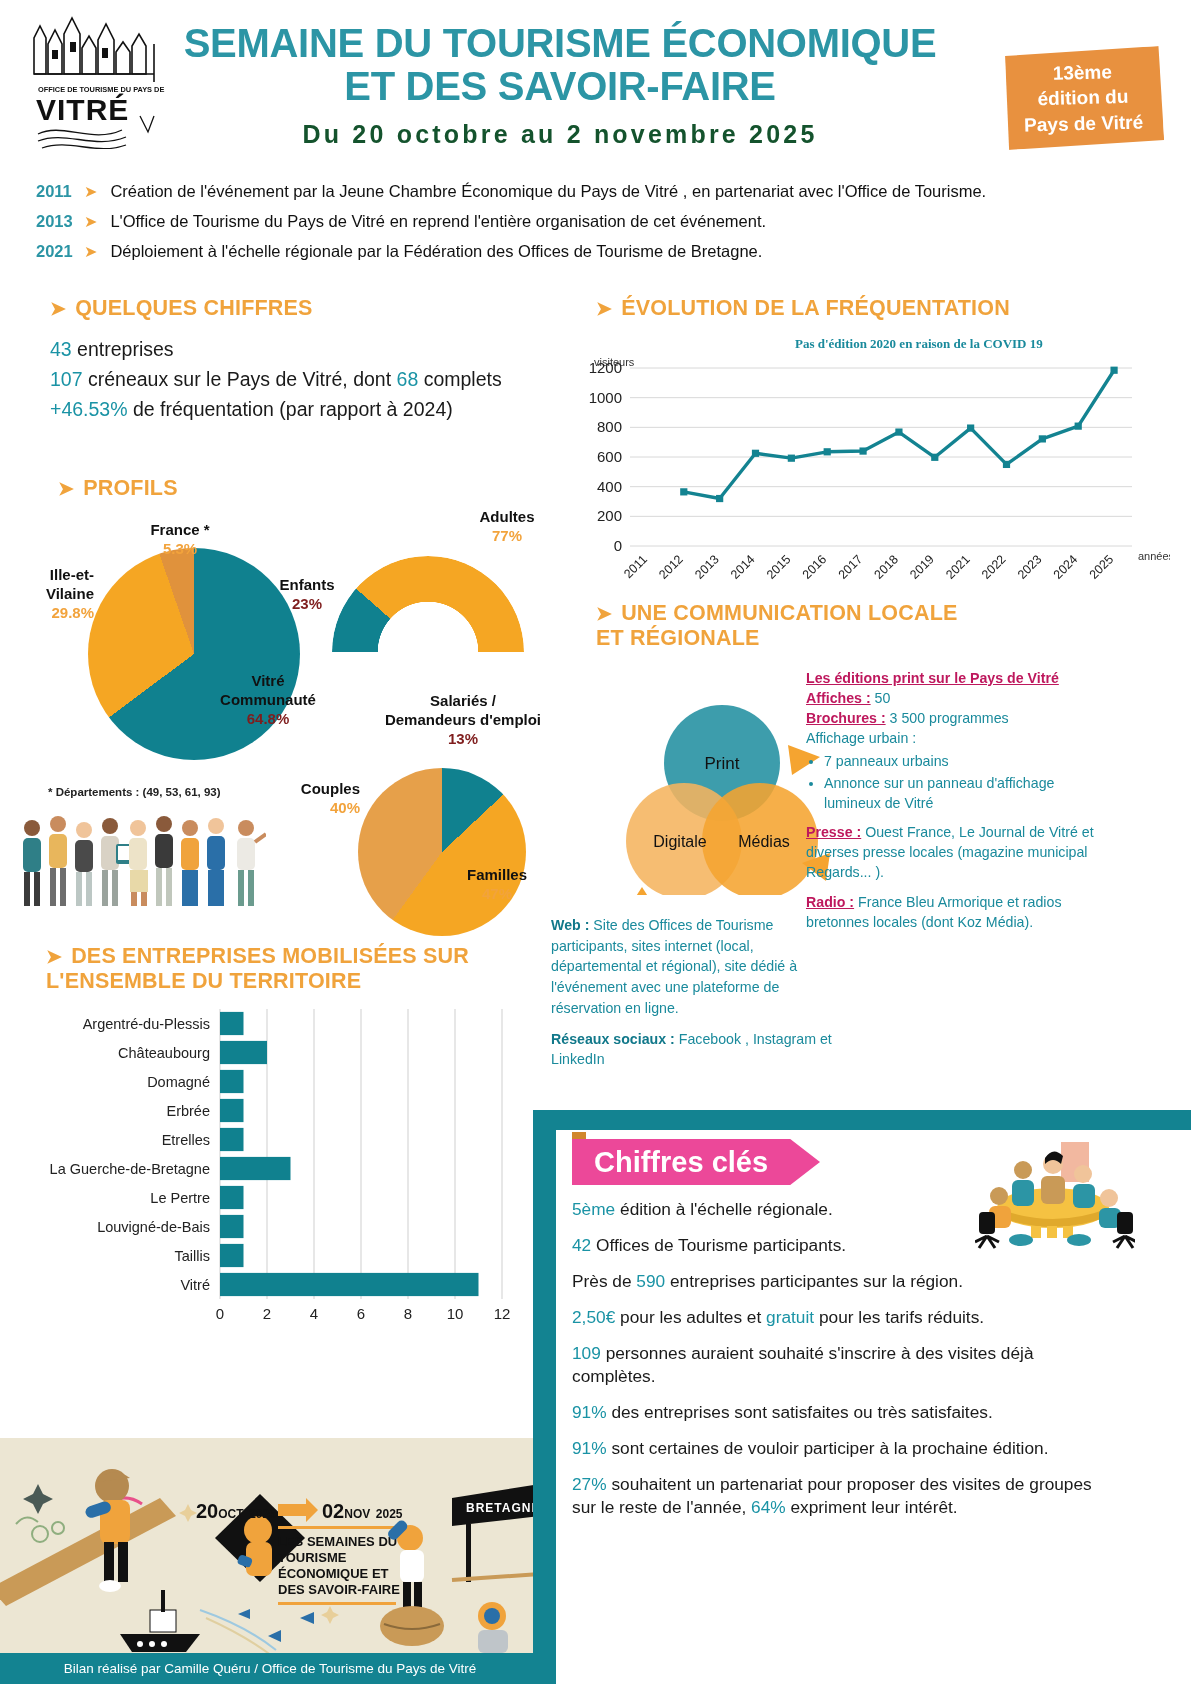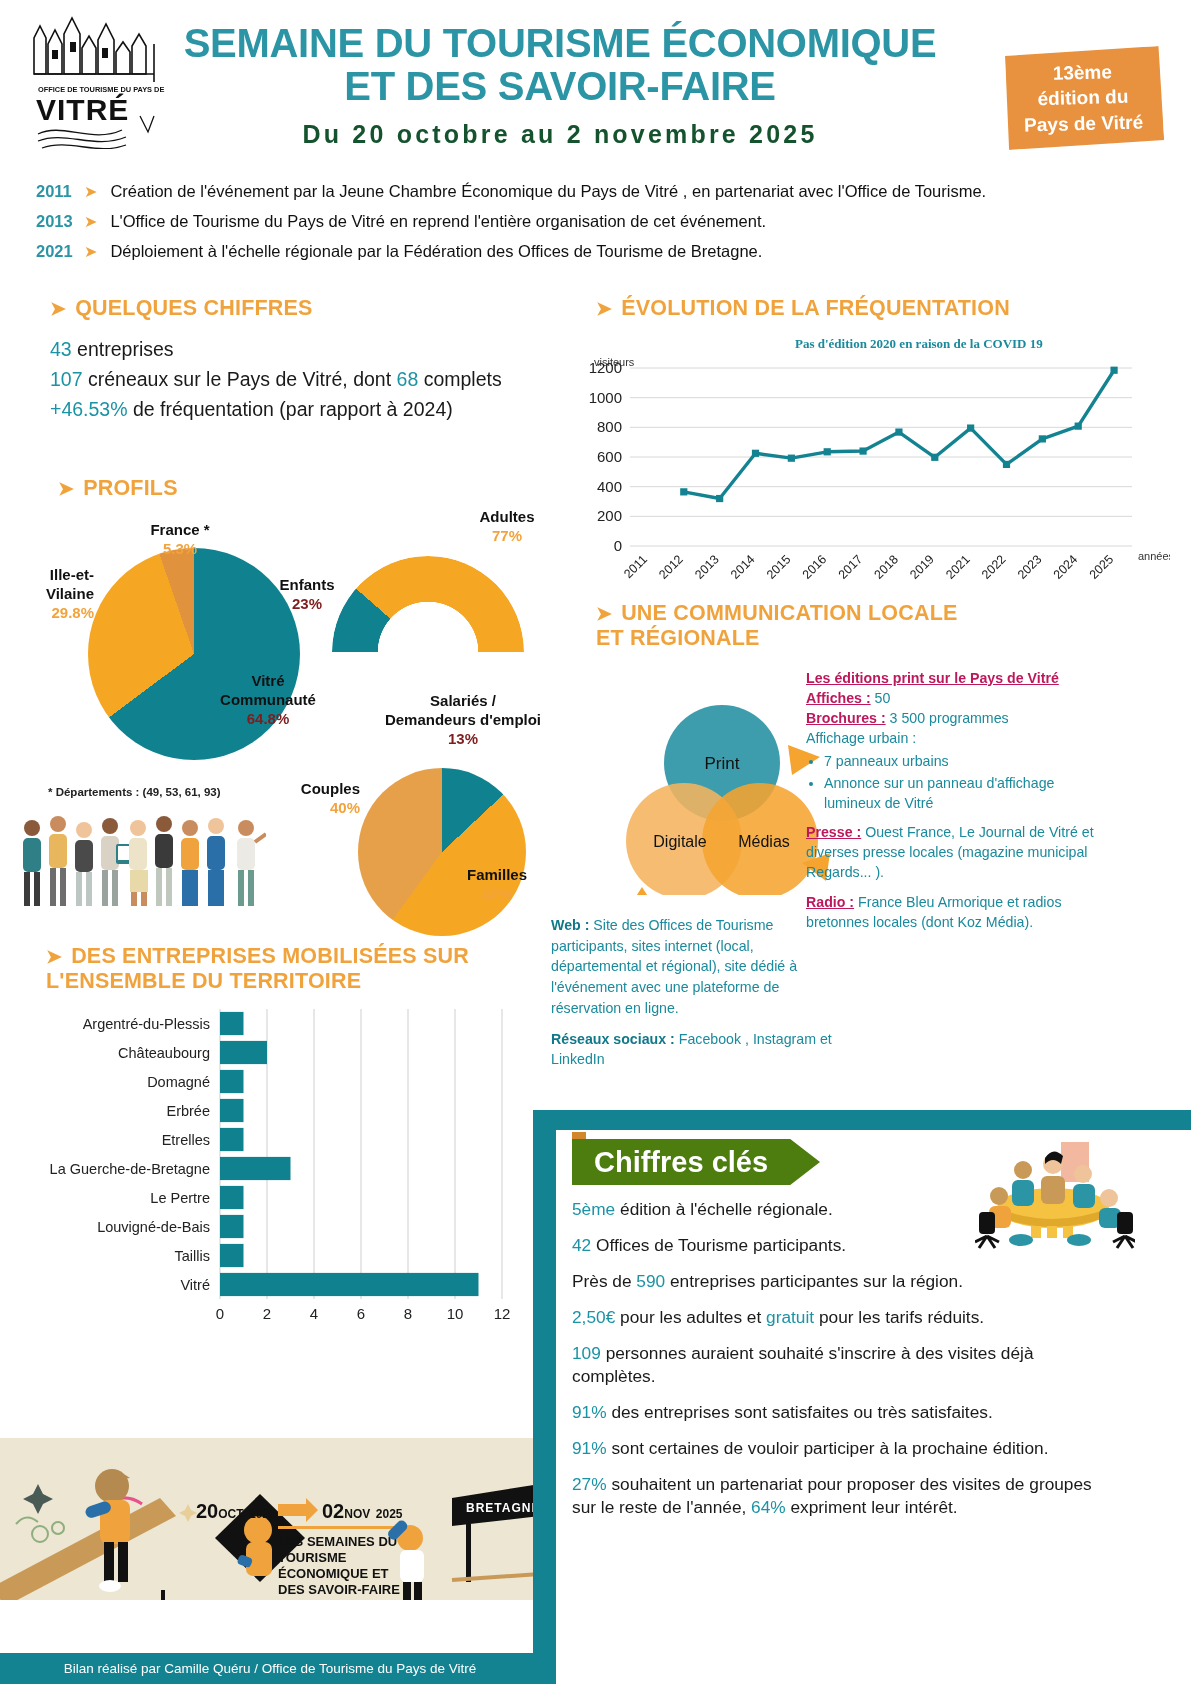--- a/index.html
+++ b/index.html
@@ -110,34 +110,34 @@
   .comm-left { position:absolute; left:551px; top:915px; width:290px;
     font-size:14.2px; line-height:1.46; color:#1a8a9c; }
   .comm-left b { color:#11788a; }
   .comm-left .comm-blk { margin-bottom:10px; }
 
   
   .bar-h { position:absolute; left:46px; top:944px; width:480px; }
   .bchart { position:absolute; left:10px; top:1003px; width:520px; height:330px; }
 
   
-  .bottomimg { position:absolute; left:0; top:1438px; width:540px; height:162px;
+  .bottomimg { position:absolute; left:0; top:1438px; width:540px; height:215px;
     background:#fca5a5; overflow:hidden; }
   .footerbar { position:absolute; left:0; top:1653px; width:540px; height:31px;
     background:#138391; color:#fff; font-size:13.5px; display:flex;
     align-items:center; justify-content:center; }
 
   
   .ckpanel { position:absolute; left:533px; top:1110px; width:658px; height:574px;
     background:#138391; }
   .ckinner { position:absolute; left:556px; top:1130px; width:635px; height:554px;
     background:#fff; }
   .ckbanner {
     position:absolute; left:572px; top:1139px; width:248px; height:46px;
-    background:#4d7c0f; color:#fff; font-size:29px; font-weight:bold;
+    background:#ec4899; color:#fff; font-size:29px; font-weight:bold;
     display:flex; align-items:center; padding-left:22px;
     clip-path: polygon(0 0, 88% 0, 100% 50%, 88% 100%, 0 100%);
   }
   .ckcorner { position:absolute; left:572px; top:1132px; width:14px; height:9px;
     background:#d1872c; }
   .cklist { position:absolute; left:572px; top:1198px; width:540px;
     font-size:17.3px; line-height:1.33; color:#1a1a1a; }
   .cklist .it { margin-bottom:13px; }
   .ckillu { position:absolute; left:975px; top:1140px; width:160px; height:112px; }
 </style>

